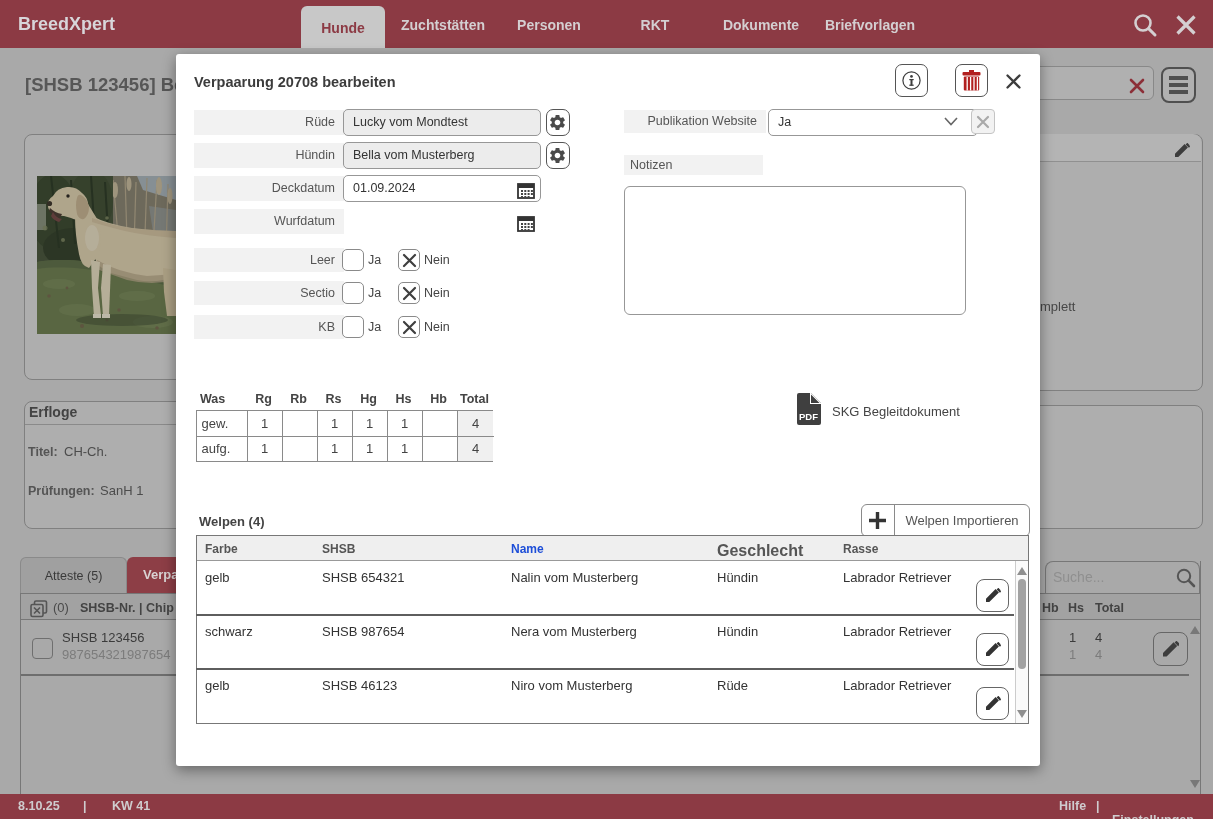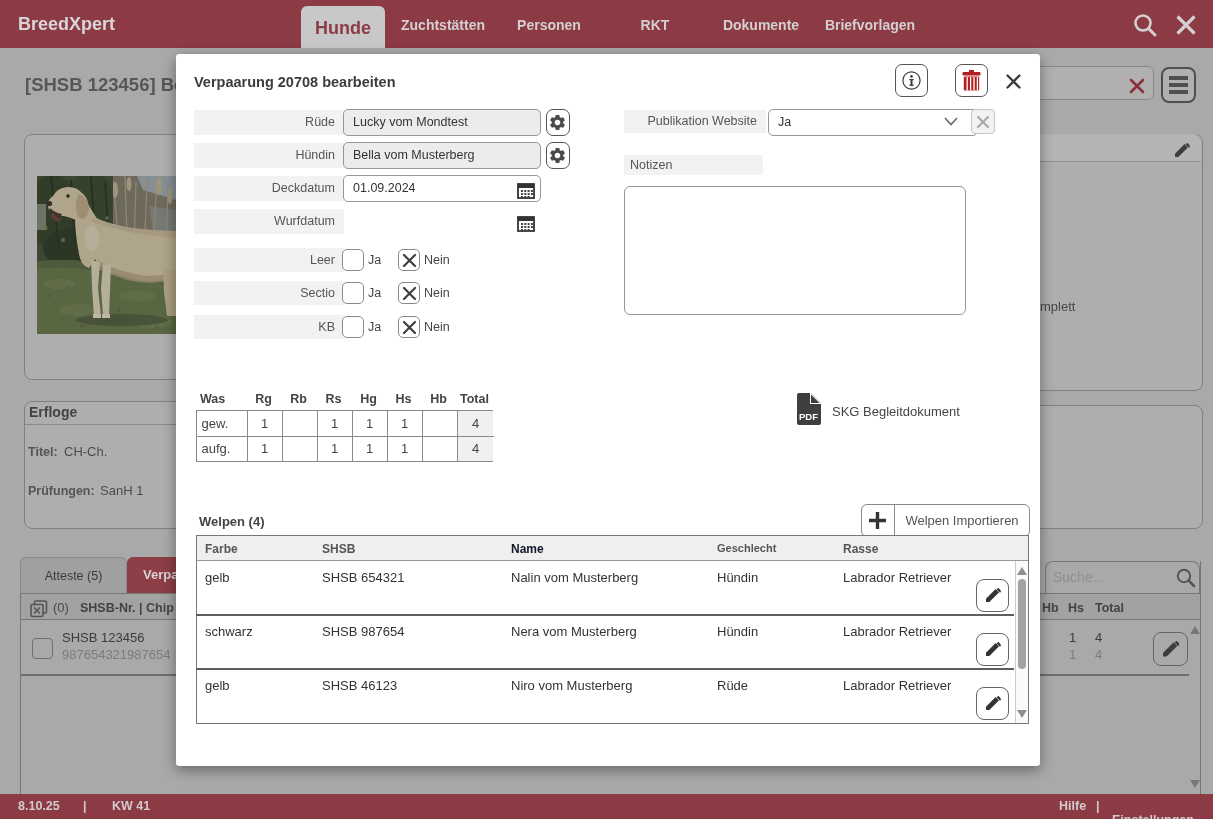--- a/index.html
+++ b/index.html
@@ -172,21 +172,21 @@
   <div class="abs" style="left:1200px;top:561px;width:1px;height:233px;background:#777;"></div>
   <svg class="abs" style="left:1190px;top:626px;" width="10" height="8">
       <path d="M5 0 L10 8 L0 8 Z" fill="#787878"></path>
     </svg>
   <svg class="abs" style="left:1190px;top:780px;" width="10" height="8">
       <path d="M0 0 L10 0 L5 8 Z" fill="#787878"></path>
     </svg>
 
   <div class="abs" id="topbar"></div>
   <div class="abs" id="logo">BreedXpert</div>
-  <div class="abs" id="tab-hunde" style="text-align:center;font-size:18px;font-weight:bold;">Hunde</div>
+  <div class="abs" id="tab-hunde" style="text-align:center;font-size:14px;font-weight:bold;">Hunde</div>
   <div class="abs navtab" style="left:390px;width:106px;">Zuchtstätten</div>
   <div class="abs navtab" style="left:496px;width:106px;">Personen</div>
   <div class="abs navtab" style="left:602px;width:106px;">RKT</div>
   <div class="abs navtab" style="left:708px;width:106px;">Dokumente</div>
   <div class="abs navtab" style="left:814px;width:112px;">Briefvorlagen</div>
   <svg class="abs" style="left:1133px;top:13px;" width="25" height="25">
       <circle cx="10" cy="10" r="7.5" fill="none" stroke="#d4cfd1" stroke-width="2.6"></circle>
       <line x1="15.6" y1="15.6" x2="22" y2="22" stroke="#d4cfd1" stroke-width="3" stroke-linecap="round"></line>
     </svg>
   <svg class="abs" style="left:1175px;top:14px;" width="22" height="22">
@@ -366,22 +366,22 @@
     <div class="abs" style="left:717.5px;top:450px;width:1px;height:33px;background:#8a8a8a;"></div>
     <svg class="abs" style="left:692px;top:457px;" width="19" height="19">
         <path d="M9.5 1 V18 M1 9.5 H18" stroke="#333" stroke-width="3.4"></path>
       </svg>
     <div class="abs" style="left:718px;top:459px;width:136px;text-align:center;font-size:13px;color:#555;">Welpen Importieren</div>
 
     <div class="abs" style="left:20px;top:481px;width:833px;height:189px;border:1px solid #777;box-sizing:border-box;"></div>
     <div class="abs" style="left:21px;top:482px;width:831px;height:25px;background:#efefef;border-bottom:1px solid #999;box-sizing:border-box;"></div>
     <div class="abs" style="left:29px;top:488px;font-size:12px;font-weight:bold;color:#555;">Farbe</div>
     <div class="abs" style="left:146px;top:488px;font-size:12px;font-weight:bold;color:#555;">SHSB</div>
-    <div class="abs" style="left:335px;top:488px;font-size:12px;font-weight:bold;color:#0f172a;">Name</div>
-    <div class="abs" style="left:541px;top:488px;font-size:11px;font-weight:bold;color:#555;">Geschlecht</div>
+    <div class="abs" style="left:335px;top:488px;font-size:12px;font-weight:bold;color:#1d4ed8;">Name</div>
+    <div class="abs" style="left:541px;top:488px;font-size:16px;font-weight:bold;color:#555;">Geschlecht</div>
     <div class="abs" style="left:667px;top:488px;font-size:12px;font-weight:bold;color:#555;">Rasse</div>
 
     <div class="abs" style="left:29px;top:516px;font-size:13px;color:#333;">gelb</div>
     <div class="abs" style="left:146px;top:516px;font-size:13px;color:#333;">SHSB 654321</div>
     <div class="abs" style="left:335px;top:516px;font-size:13px;color:#333;">Nalin vom Musterberg</div>
     <div class="abs" style="left:541px;top:516px;font-size:13px;color:#333;">Hündin</div>
     <div class="abs" style="left:667px;top:516px;font-size:13px;color:#333;">Labrador Retriever</div>
     <div class="abs" style="left:800px;top:525px;width:33px;height:33px;border:1.5px solid #666;border-radius:8px;box-sizing:border-box;background:#fff;"></div>
     <svg class="abs" style="left:808px;top:533px;" width="17" height="17">
         <path d="M2 11.7 V15 h3.3 L14.9 5.4 11.6 2.1 2 11.7z M16.4 3.9 c.27-.27.27-.7 0-.97 L14.8 1.3 c-.27-.27-.7-.27-.97 0 l-1.2 1.2 3.3 3.3 1.27-1.27z" fill="#333"></path>

